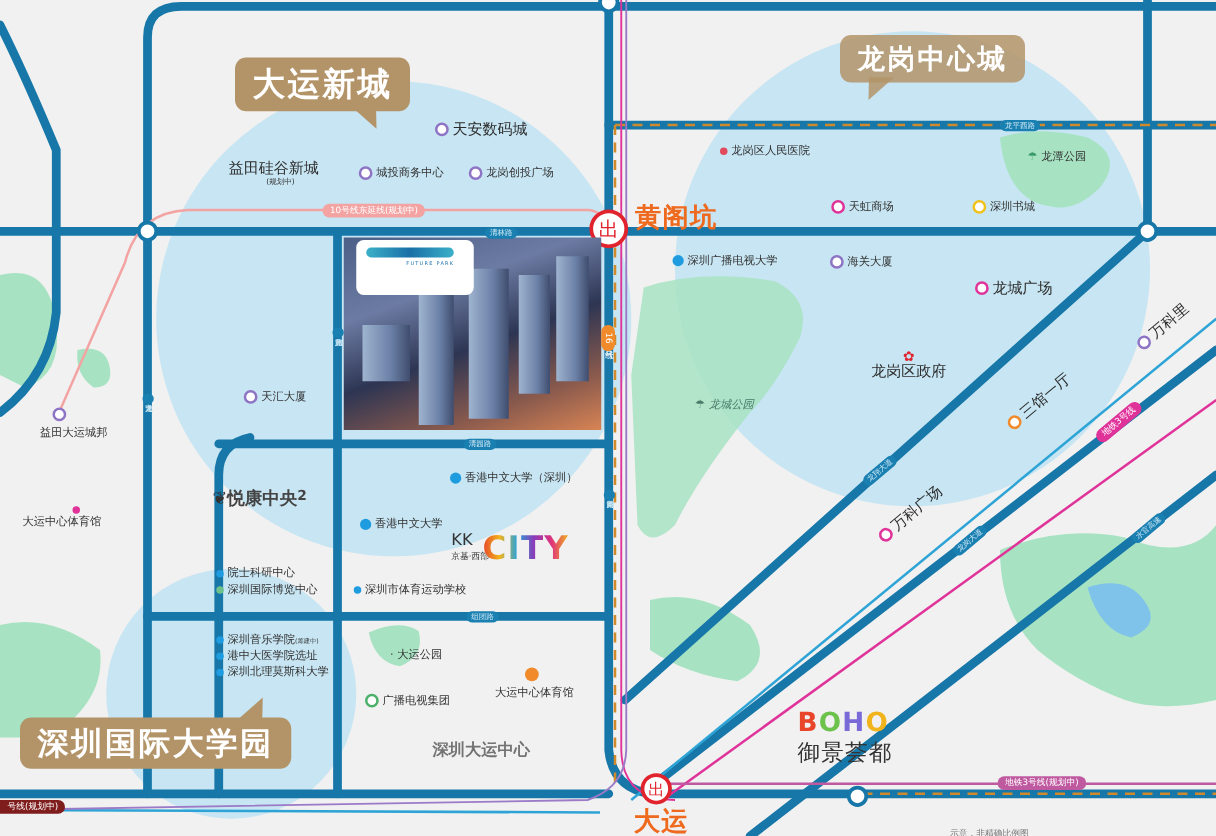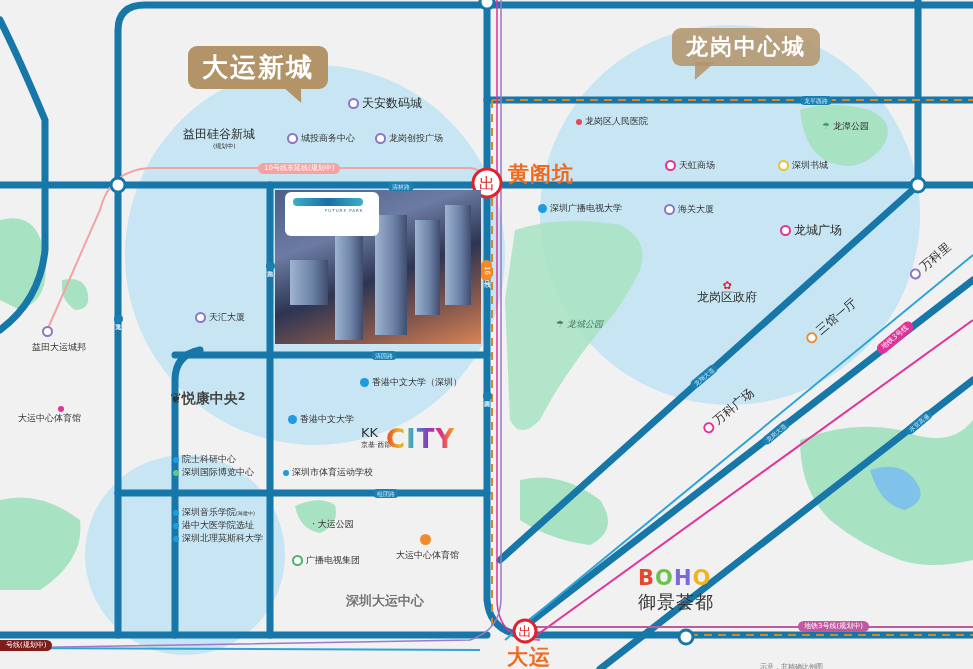--- a/index.html
+++ b/index.html
@@ -118,20 +118,21 @@
     <div class="tower" style="left:170px;top:15px;width:26px;height:100px;"></div>
     <div class="tower" style="left:15px;top:70px;width:38px;height:45px;"></div>
   </div>
   <div class="logo-card">
     <div class="waves"></div>
     <div class="sub">FUTURE PARK</div>
   </div>
 
   <div class="bubble b1">大运新城</div>
   <div class="bubble b2">龙岗中心城</div>
+  <div class="bubble b3">深圳国际大学园</div>
 
   <div class="station" style="left:508px;top:160px;">黄阁坑</div>
   <div class="station" style="left:507px;top:643px;">大运</div>
 
   <div class="lbl md" style="left:348px;top:97px;"><span class="ring" style="border-color:#8e74c4;"></span><span>天安数码城</span></div>
   <div class="lbl md" style="left:183px;top:128px;"><span>益田硅谷新城</span></div>
   <div class="lbl" style="left:213px;top:143px;font-size:6px;">(规划中)</div>
   <div class="lbl" style="left:287px;top:133px;"><span class="ring" style="border-color:#8e74c4;"></span><span>城投商务中心</span></div>
   <div class="lbl" style="left:375px;top:133px;"><span class="ring" style="border-color:#8e74c4;"></span><span>龙岗创投广场</span></div>
 

